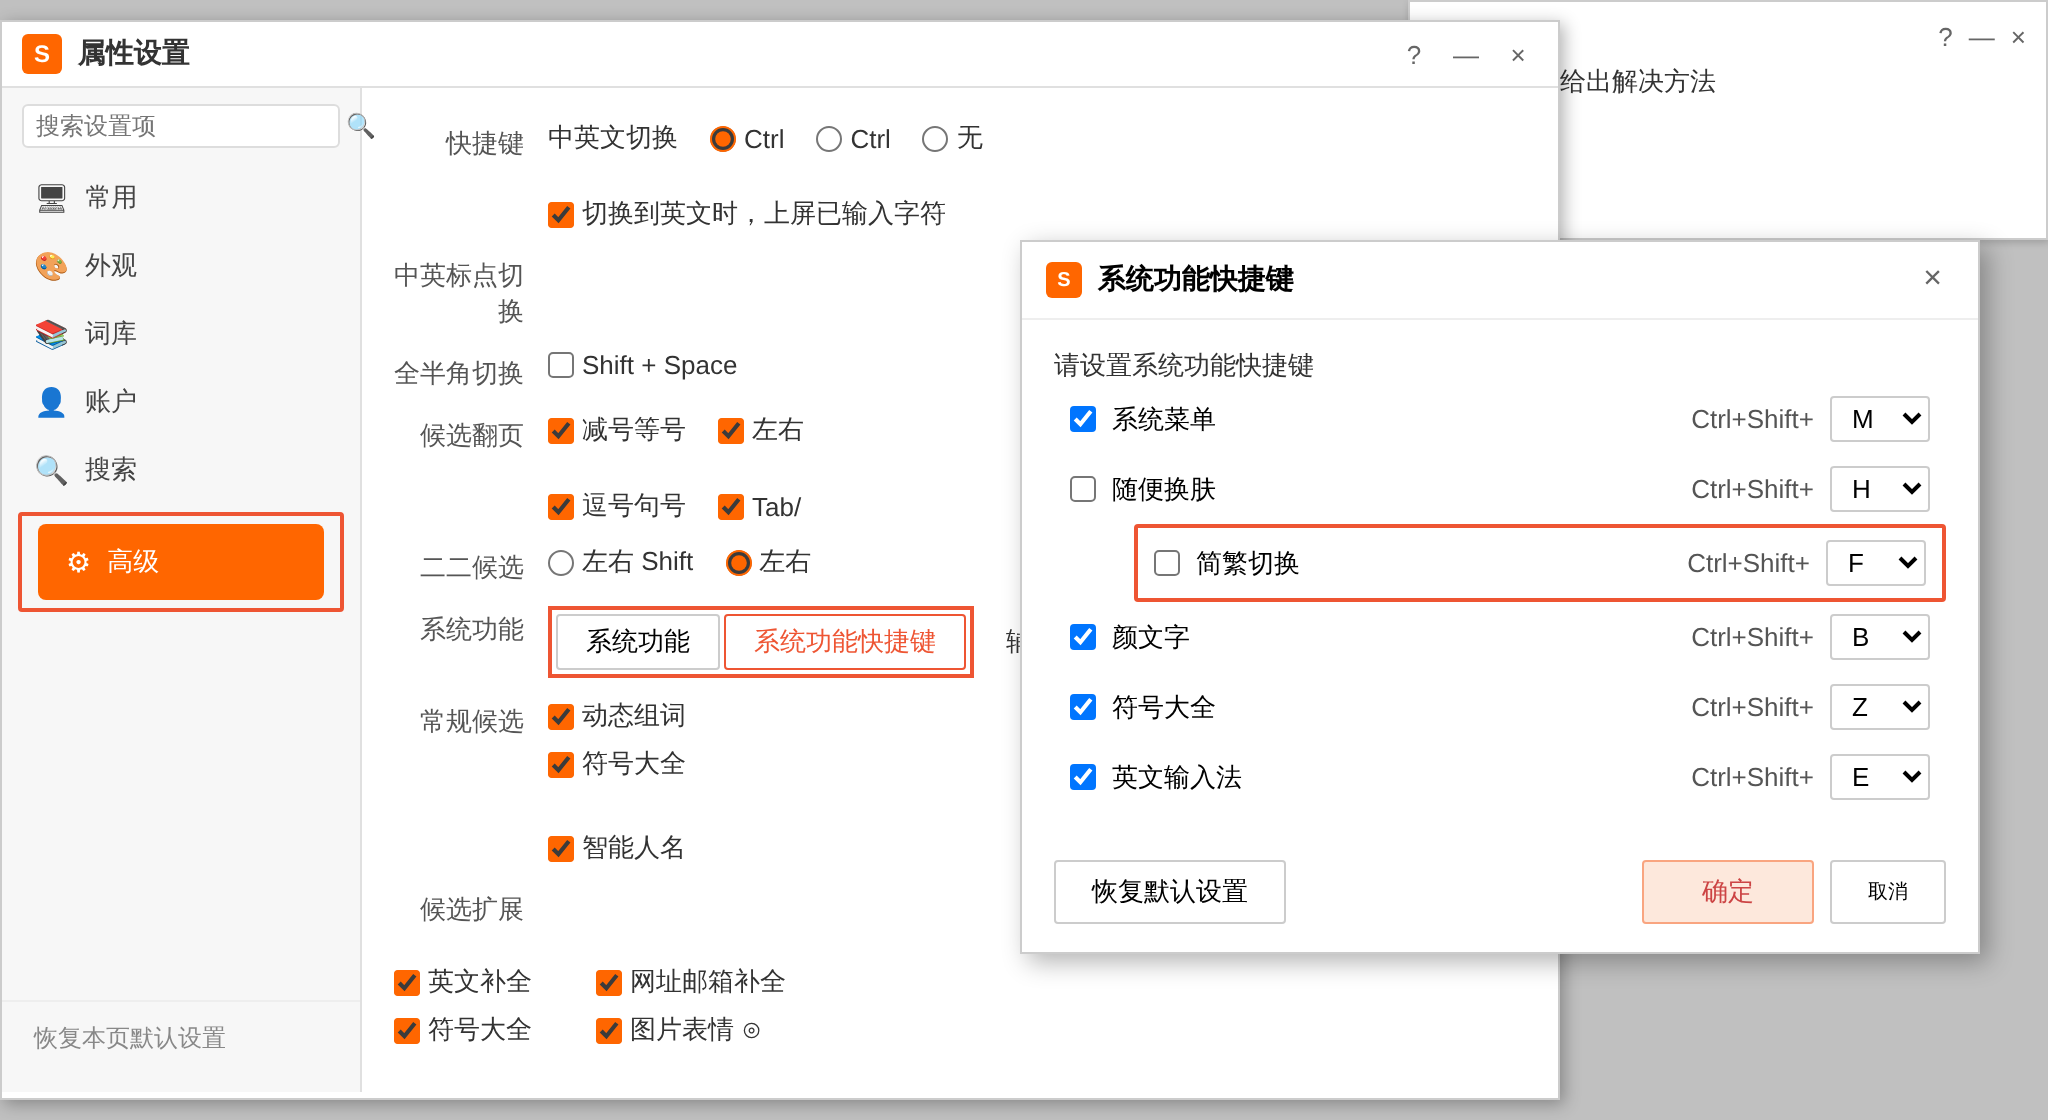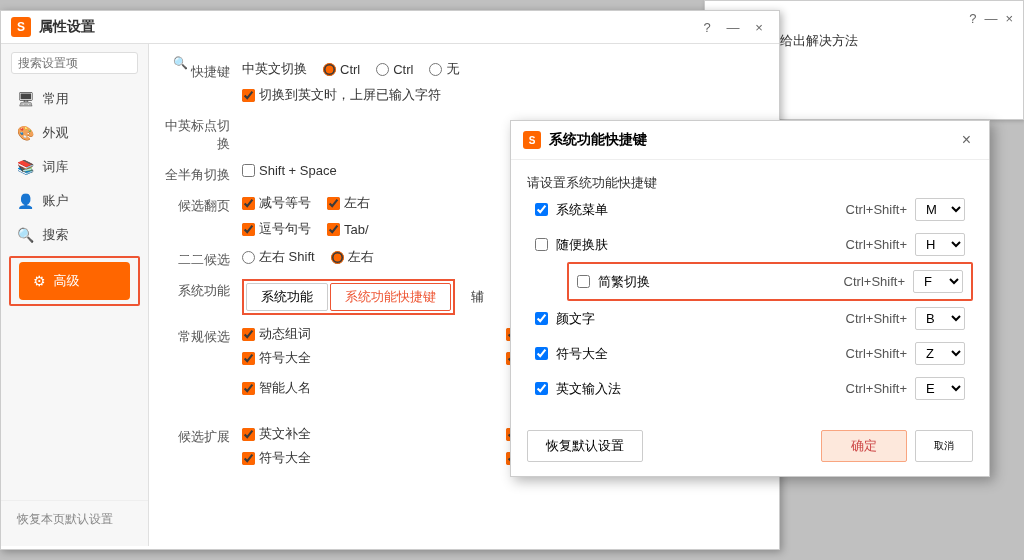--- a/index.html
+++ b/index.html
@@ -50,21 +50,21 @@
       border-radius: 2px;
     }
 
     .main-body {
       display: flex;
       height: calc(100% - 36px);
     }
 
     
     .sidebar {
-      width: 148px;
+      width: 180px;
       background: #f7f7f7;
       border-right: 1px solid #e0e0e0;
       display: flex;
       flex-direction: column;
       padding: 8px 0;
     }
     .search-box {
       margin: 0 10px 8px;
       display: flex;
       align-items: center;
@@ -116,21 +116,21 @@
       text-align: right;
       color: #555;
       padding-top: 3px;
       flex-shrink: 0;
       font-size: 13px;
     }
     .section-content {
       flex: 1;
       display: flex;
       flex-direction: column;
-      gap: 8px;
+      gap: 20px;
     }
     .row-inline {
       display: flex;
       align-items: center;
       gap: 16px;
       flex-wrap: wrap;
     }
     .radio-group {
       display: flex;
       align-items: center;
@@ -156,21 +156,22 @@
 
     .normal-candidates-section {
       margin-top: 8px;
     }
     .candidate-grid {
       display: grid;
       grid-template-columns: 1fr 1fr;
       gap: 6px;
     }
     .ext-section {
-      margin-top: 28px;
+      margin-top: 10px;
+      flex-direction: column;
     }
     .ext-section-label {
       font-size: 13px;
       color: #555;
       margin-bottom: 6px;
       width: 65px;
       text-align: right;
     }
     .ext-grid {
       display: grid;

